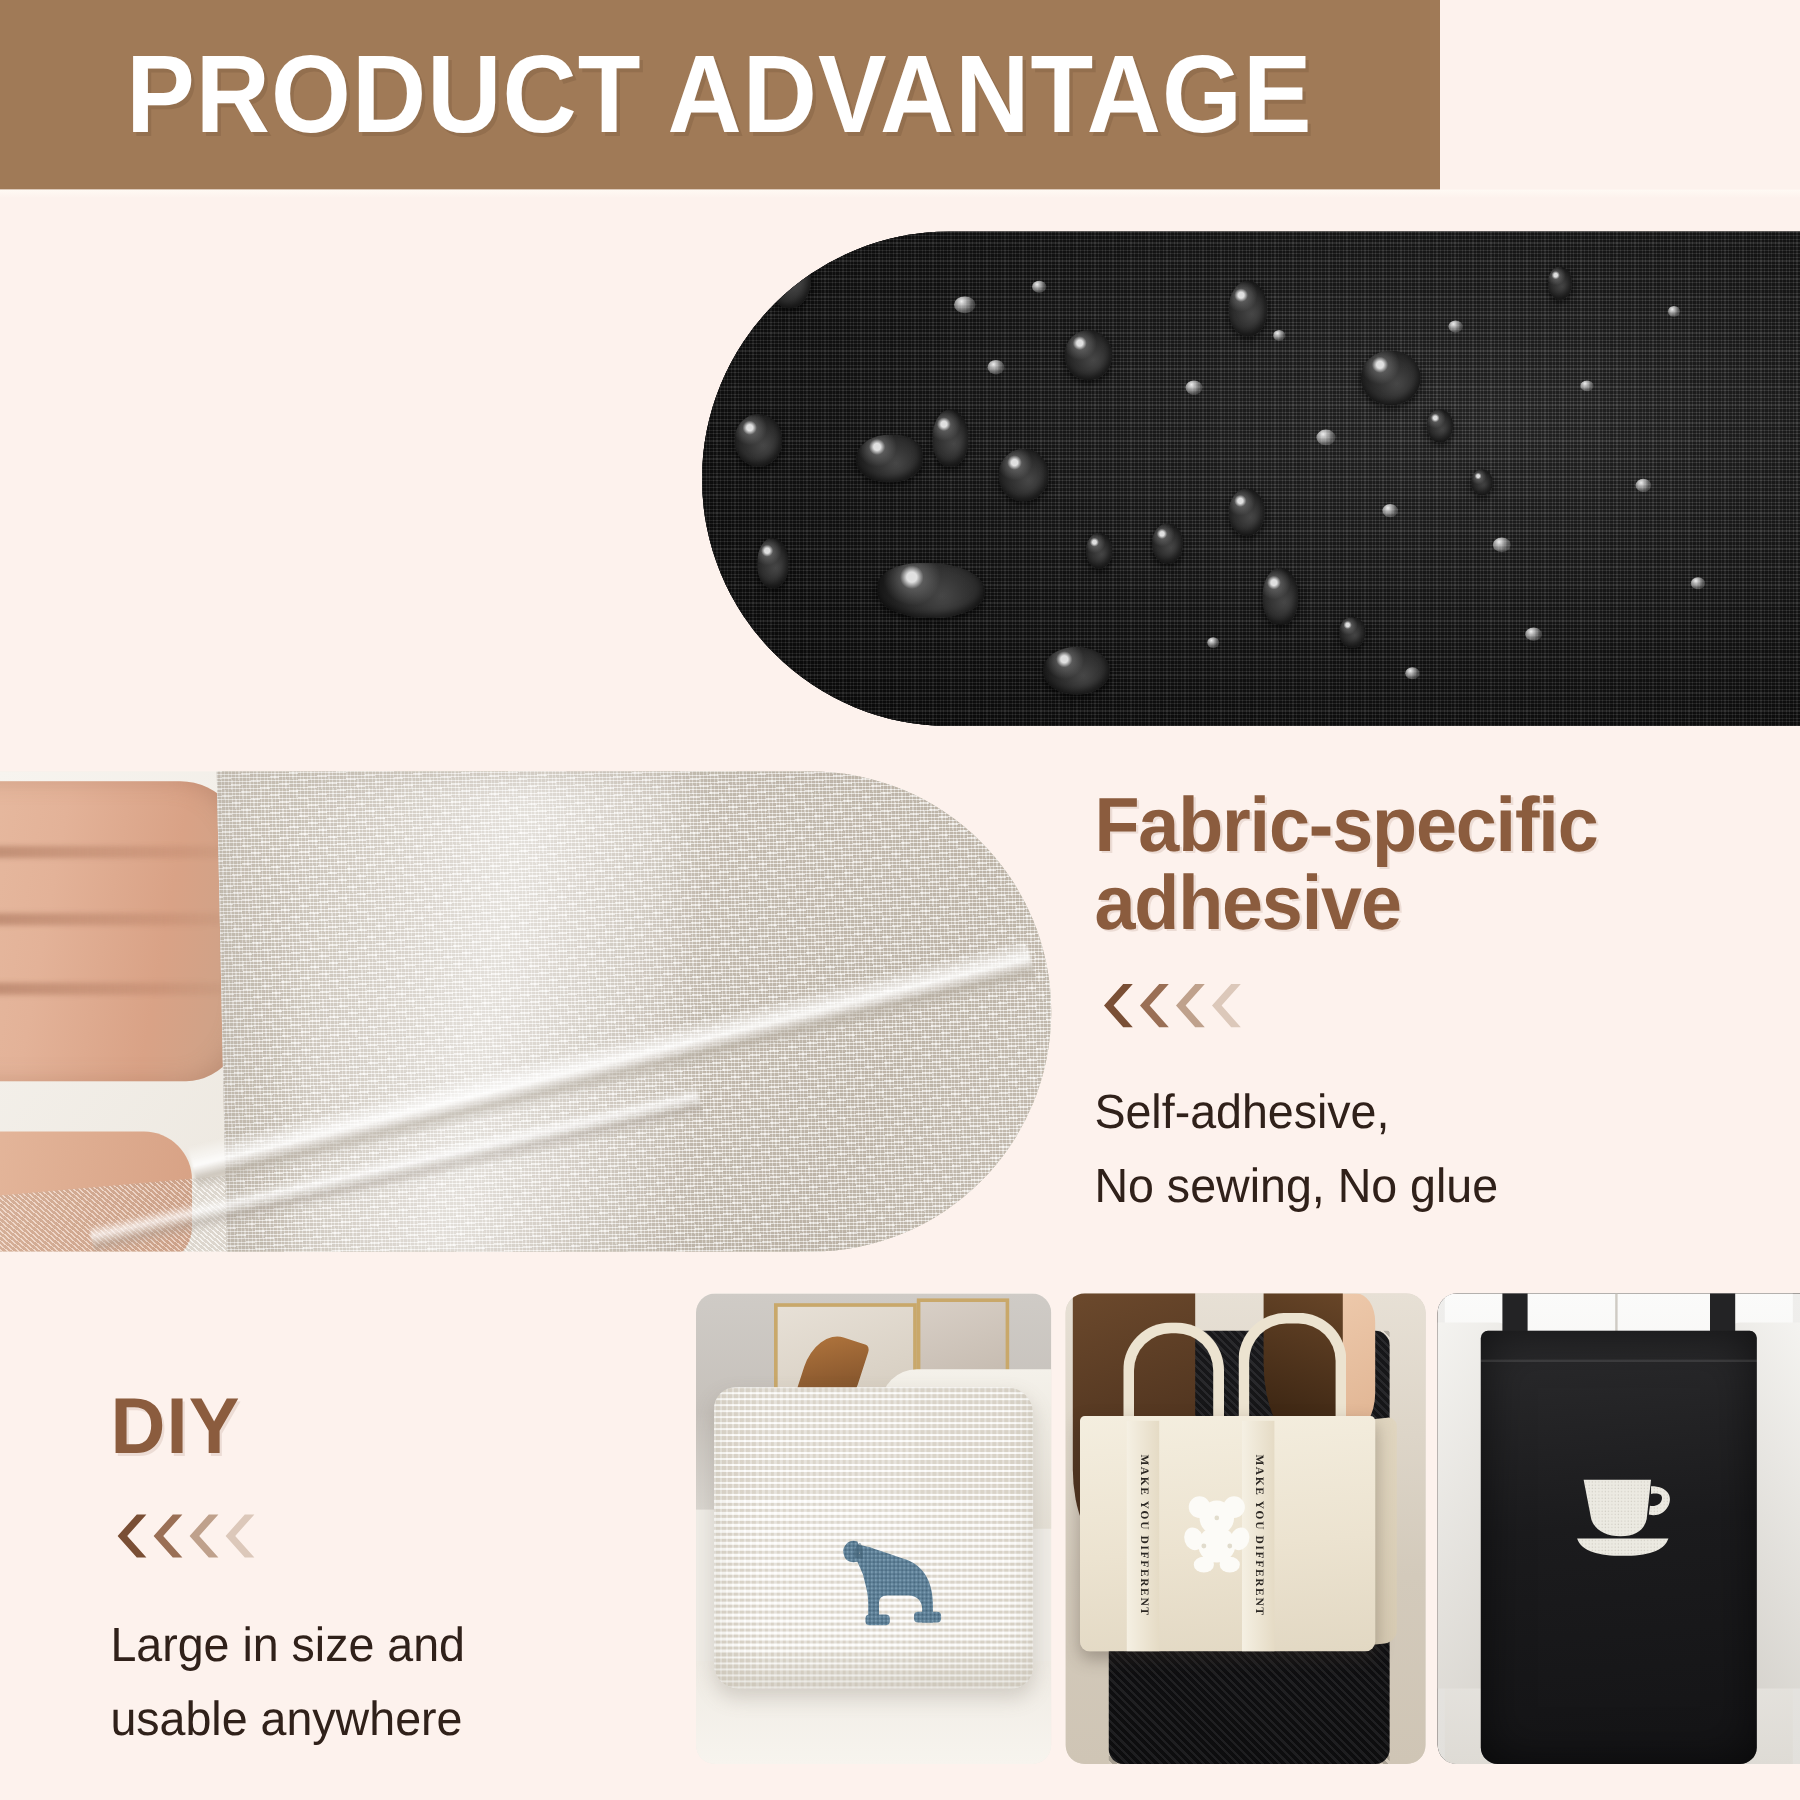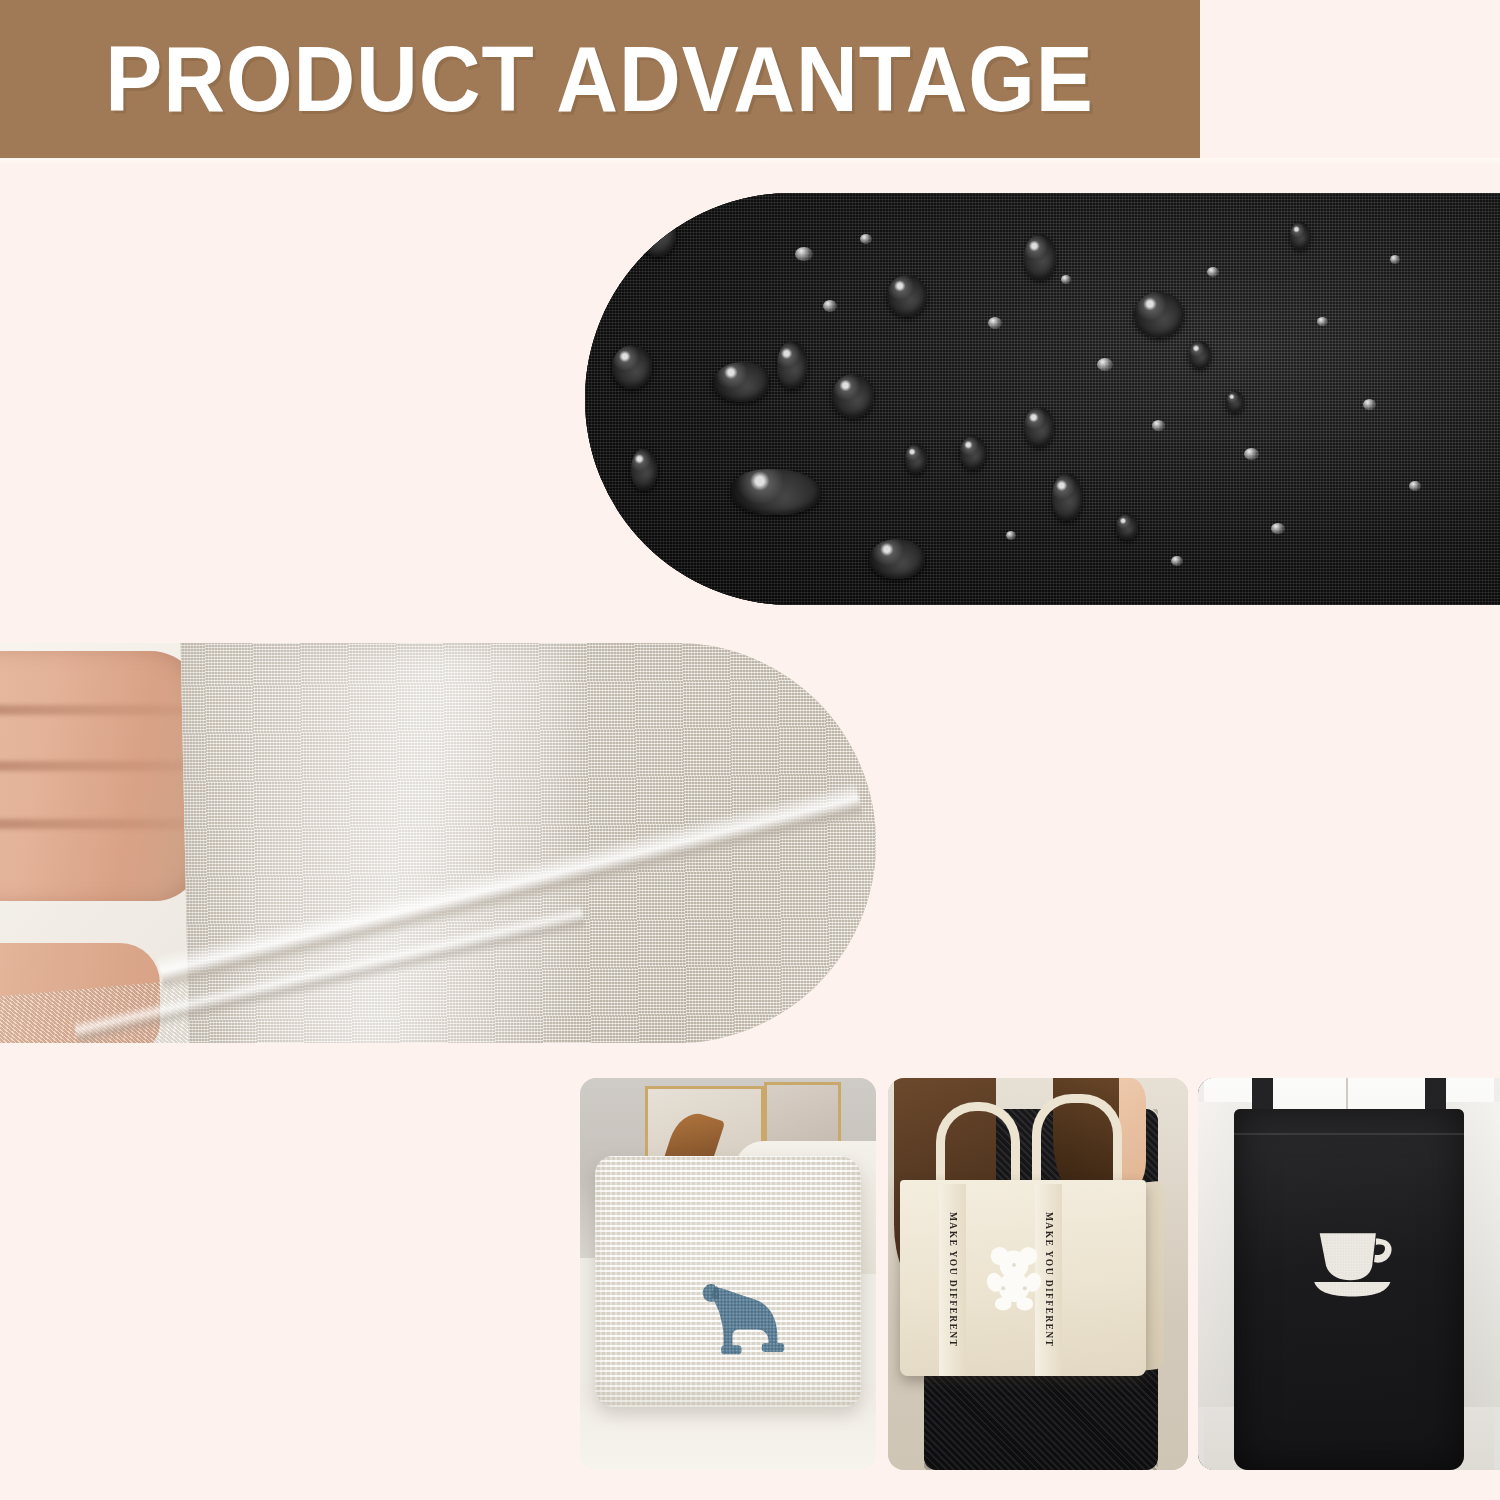--- a/index.html
+++ b/index.html
@@ -283,21 +283,60 @@
     <div class="p2-finger" style="top:118px;"></div>
     <div class="p2-finger" style="top:176px;"></div>
     <div class="p2-hand2"></div>
     <div class="p2-cloth-low"></div>
     <div class="p2-cloth"></div>
     <div class="p2-shine"></div>
     <div class="p2-fold"></div>
     <div class="p2-fold2"></div>
   </div>
 
-
+  <div id="sec2">
+    <div class="heading">Fabric-specific
+adhesive</div>
+    <div class="chev-row">
+      <svg class="chev" width="30" height="40" viewBox="0 0 30 40">
+          <path d="M26 2 L10 20 L26 38 L18 38 L2 20 L18 2 Z" fill="#7a4f35"></path>
+        </svg>
+      <svg class="chev" width="30" height="40" viewBox="0 0 30 40">
+          <path d="M26 2 L10 20 L26 38 L18 38 L2 20 L18 2 Z" fill="#9a6f55"></path>
+        </svg>
+      <svg class="chev" width="30" height="40" viewBox="0 0 30 40">
+          <path d="M26 2 L10 20 L26 38 L18 38 L2 20 L18 2 Z" fill="#bfa18c"></path>
+        </svg>
+      <svg class="chev" width="30" height="40" viewBox="0 0 30 40">
+          <path d="M26 2 L10 20 L26 38 L18 38 L2 20 L18 2 Z" fill="#dcc8ba"></path>
+        </svg>
+    </div>
+    <div class="sub">Self-adhesive,
+No sewing, No glue</div>
+  </div>
+
+  <div id="sec3">
+    <div class="heading">DIY</div>
+    <div class="chev-row">
+      <svg class="chev" width="30" height="40" viewBox="0 0 30 40">
+          <path d="M26 2 L10 20 L26 38 L18 38 L2 20 L18 2 Z" fill="#7a4f35"></path>
+        </svg>
+      <svg class="chev" width="30" height="40" viewBox="0 0 30 40">
+          <path d="M26 2 L10 20 L26 38 L18 38 L2 20 L18 2 Z" fill="#9a6f55"></path>
+        </svg>
+      <svg class="chev" width="30" height="40" viewBox="0 0 30 40">
+          <path d="M26 2 L10 20 L26 38 L18 38 L2 20 L18 2 Z" fill="#bfa18c"></path>
+        </svg>
+      <svg class="chev" width="30" height="40" viewBox="0 0 30 40">
+          <path d="M26 2 L10 20 L26 38 L18 38 L2 20 L18 2 Z" fill="#dcc8ba"></path>
+        </svg>
+    </div>
+    <div class="sub">Large in size and
+usable anywhere</div>
+  </div>
 
   <div class="bphoto" id="bp1">
     <div class="pi-room"></div>
     <div class="pi-frame"></div>
     <div class="pi-leaf"></div>
     <div class="pi-frame2"></div>
     <div class="pi-shelf"></div>
     <div class="pi-sofa"></div>
     <div class="pi-floor"></div>
     <div class="pi-pillow"></div>

